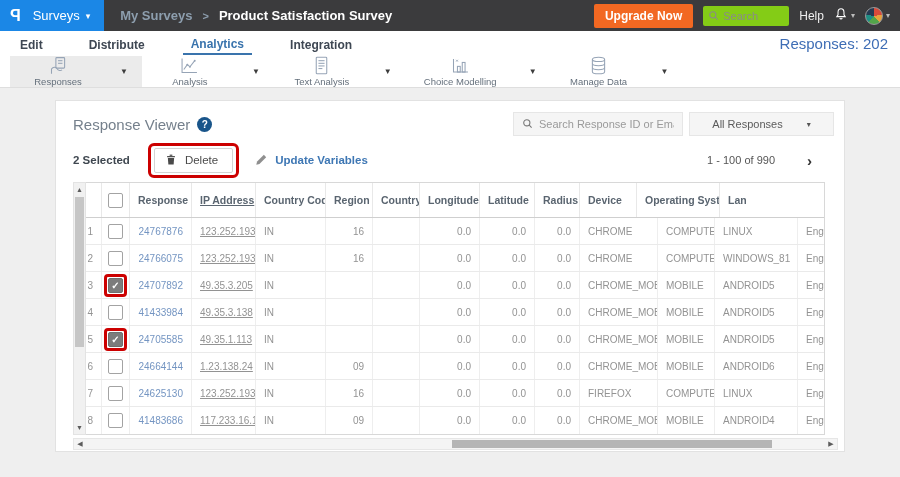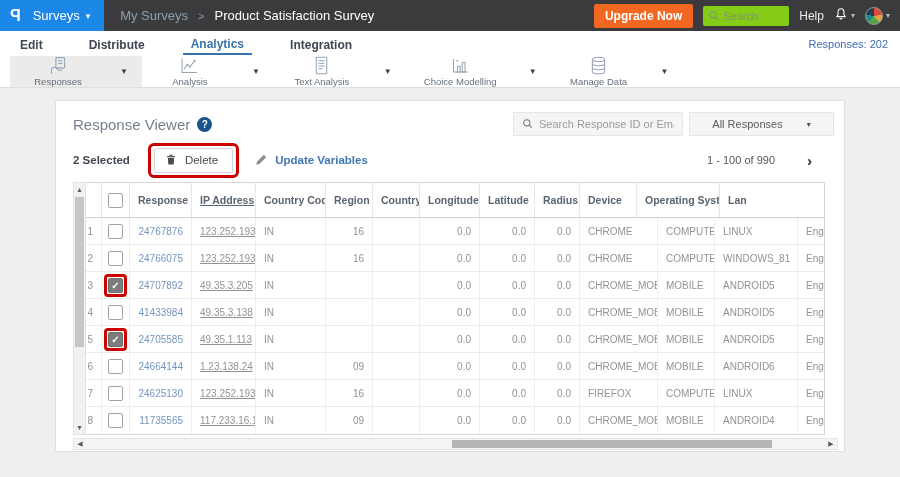--- a/index.html
+++ b/index.html
@@ -5,41 +5,41 @@
   * { margin:0; padding:0; box-sizing:border-box; }
   html,body { width:900px; height:477px; overflow:hidden; background:#efefef;
     font-family:"Liberation Sans", sans-serif; }
 
   
   .topnav { height:31px; background:#3b3b3d; display:flex; align-items:center; }
   .brand { height:31px; background:#1b87e6; display:flex; align-items:center; padding:0 14px 0 10px; gap:12px; }
   .logo { color:#fff; font-size:16px; font-weight:bold; transform:scaleX(-1); display:inline-block; }
   .brand-menu { color:#fff; font-size:13px; display:flex; align-items:center; gap:6px; cursor:pointer; }
   .caret-w { font-size:9px; color:#fff; }
-  .crumbs { display:flex; align-items:center; gap:10px; margin-left:16px; font-size:13px; }
+  .crumbs { display:flex; align-items:center; gap:10px; margin-left:16px; font-size:13px;font-weight:bold; }
   .crumb-parent { color:#8d9eae; }
   .crumb-sep { color:#8d9eae; font-size:11px; }
   .crumb-current { color:#fff; }
   .nav-right { margin-left:auto; display:flex; align-items:center; gap:10px; padding-right:10px; }
   .upgrade { background:#f26822; color:#fff; border:none; font-size:12px; font-weight:bold;
     padding:5px 11px; border-radius:2px; font-family:inherit; }
   .nav-search { background:#84cc16; border-radius:2px; height:20px; width:86px; display:flex; align-items:center; padding:0 5px; gap:4px; }
   .nav-search input { border:none; outline:none; width:60px; font-size:11px; font-family:inherit; color:#333; background:transparent; }
   .nav-search input::placeholder { color:#8a8a8a; }
   .help-link { color:#eee; font-size:12px; }
   .bell-wrap, .avatar-wrap { display:flex; align-items:center; gap:3px; }
   .caret-g { font-size:8px; color:#bbb; }
   .avatar { width:18px; height:18px; border-radius:50%; border:1px solid #999;
     background:conic-gradient(#d94a3a 0 22%, #e8a33d 22% 38%, #53a54a 38% 62%, #1f8f84 62% 78%, #263a52 78% 100%); }
 
   
   .tabbar { height:25px; background:#fff; display:flex; align-items:center; padding:0 12px; gap:30px; }
   .tab { font-size:12px; font-weight:bold; color:#3e4753; padding:4px 8px 2px; cursor:pointer; }
   .tab.active { color:#3a74ad; border-bottom:2px solid #3a74ad; }
-  .responses-count { margin-left:auto; font-size:11px; color:#3e6db5;text-align:right; }
+  .responses-count { margin-left:auto; font-size:15px; color:#3e6db5;text-align:right; }
 
   
   .toolbar { height:32px; background:#fff; border-bottom:1px solid #dedede; display:flex; align-items:stretch; padding-left:10px; }
   .tool-group { display:flex; align-items:stretch; }
   .tool-group.active { background:#ebebeb; }
   .tool-btn { display:flex; flex-direction:column; align-items:center; justify-content:center; padding:1px 18px 2px; cursor:pointer; min-width:96px; }
   .tool-icon { line-height:10px; }
   .tool-label { font-size:9.5px; color:#65707c; margin-top:0px; white-space:nowrap; }
   .tool-caret { display:flex; align-items:center; padding:0 14px; font-size:8px; color:#3c3c3c; cursor:pointer; }
 
@@ -451,21 +451,21 @@
               <div class="td c11">FIREFOX</div>
               <div class="td c12">COMPUTER</div>
               <div class="td c13">LINUX</div>
               <div class="td c14">Eng</div>
             </div>
             <div class="tr">
               <div class="td c1 a-r">8</div>
               <div class="td c2 a-c">
                 <span class="cb"></span>
               </div>
-              <div class="td c3 a-r link">11735565</div>
+              <div class="td c3 a-r link">41483686</div>
               <div class="td c4">117.233.16.177</div>
               <div class="td c5">IN</div>
               <div class="td c6 a-r">09</div>
               <div class="td c7"></div>
               <div class="td c8 a-r">0.0</div>
               <div class="td c9 a-r">0.0</div>
               <div class="td c10 a-r">0.0</div>
               <div class="td c11">CHROME_MOBILE</div>
               <div class="td c12">MOBILE</div>
               <div class="td c13">ANDROID4</div>

